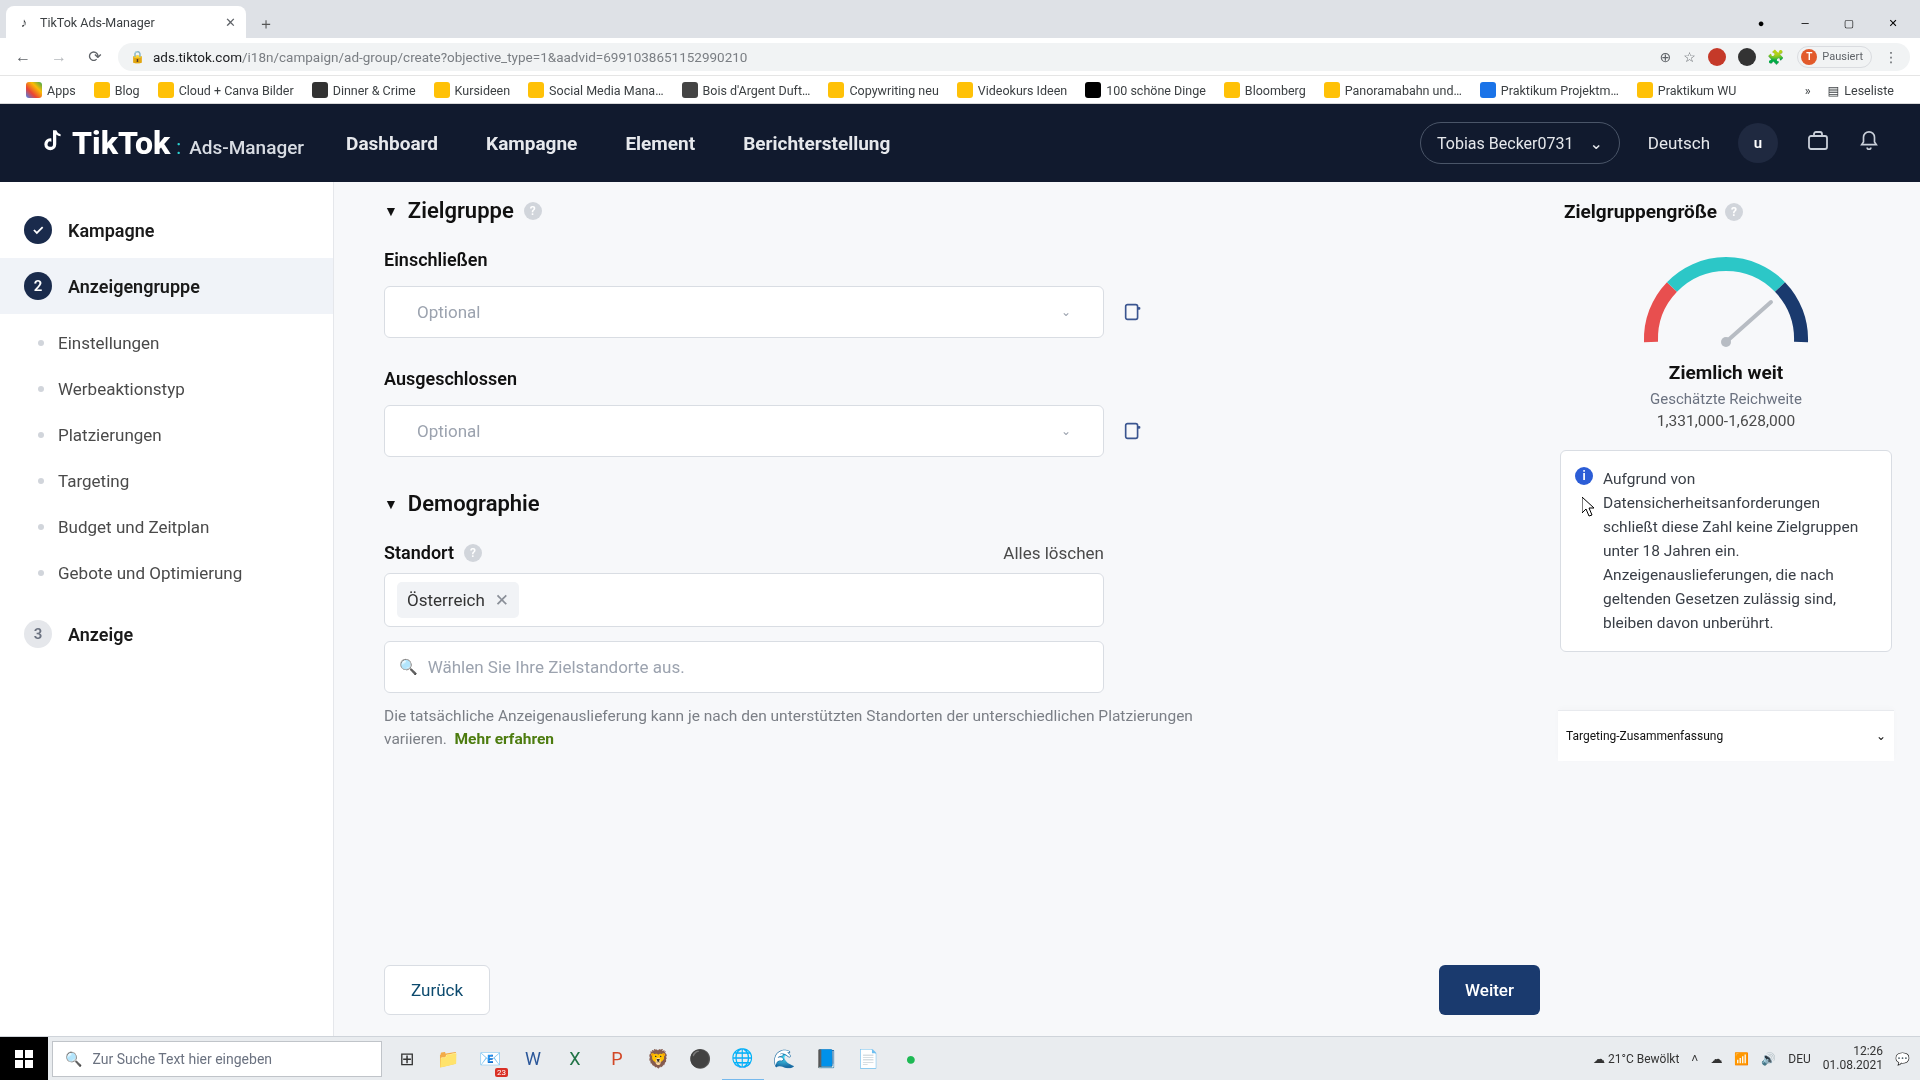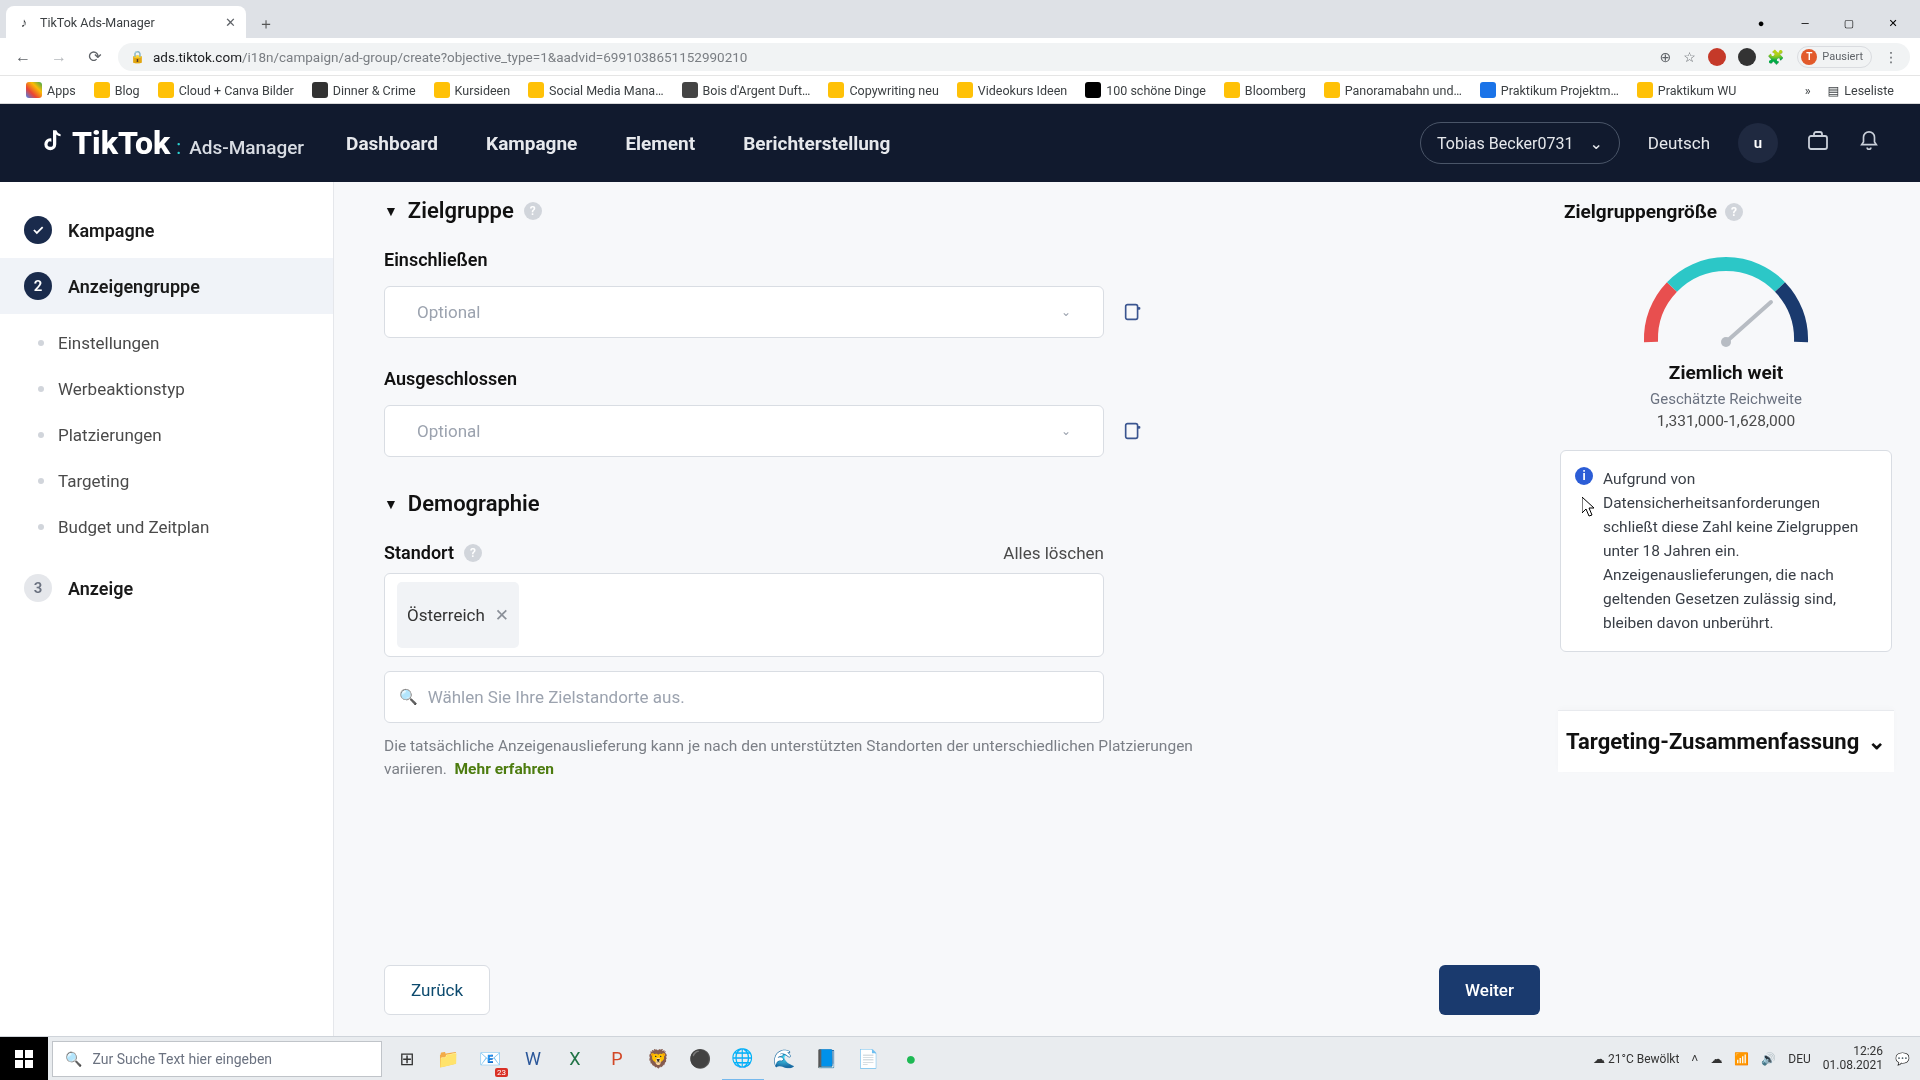--- a/index.html
+++ b/index.html
@@ -76,38 +76,38 @@
 .field-label { font-size: 18px; font-weight: 600; color: #111; margin-bottom: 16px; display: flex; align-items: center; gap: 10px; }
 .field-row { display: flex; align-items: center; gap: 18px; margin-bottom: 30px; }
 .select { width: 720px; height: 52px; border: 1px solid #d9dde3; border-radius: 6px; background: #fff; display: flex; align-items: center; padding: 0 32px; color: #9ca3af; font-size: 17px; justify-content: space-between; }
 .select .chev { color: #9ca3af; font-size: 12px; }
 .copy-ico { width: 22px; height: 22px; color: #3a5590; }
 .copy-ico svg { width: 22px; height: 22px; }
 
 .loc-header { display: flex; justify-content: space-between; align-items: flex-start; width: 720px; margin-bottom: 8px;}
 .clear-all { color: #4a4a4a; font-size: 17px; text-align: right; line-height: 1.35; cursor: pointer; }
 .tagbox { width: 720px; min-height: 52px; border: 1px solid #d9dde3; border-radius: 6px; background: #fff; display: flex; align-items: center; padding: 8px 12px; gap: 8px; flex-wrap: wrap; }
-.tag { background: #f1f3f6; border-radius: 5px; padding: 23px 10px; display: flex; align-items: center; gap: 10px; font-size: 17px; color: #333; }
+.tag { background: #f1f3f6; border-radius: 5px; padding: 8px 10px; display: flex; align-items: center; gap: 10px; font-size: 17px; color: #333; }
 .tag-x { color: #8a8f98; cursor: pointer; }
 .searchbox { width: 720px; height: 52px; border: 1px solid #d9dde3; border-radius: 6px; background: #fff; display: flex; align-items: center; padding: 0 14px; gap: 10px; color: #9ca3af; font-size: 17px; margin-top: 14px; }
 .search-ico { font-size: 15px; color: #9ca3af; }
 .hint { font-size: 15.5px; color: #7b7f86; margin-top: 12px; line-height: 1.5; width: 840px; }
 .hint .more { color: #4d7c0f; font-weight: 700; }
 
 
 .right-pane { position: absolute; right: 26px; top: 18px; width: 336px; }
 .rp-title { font-size: 19px; font-weight: 700; color: #111; display: flex; align-items: center; gap: 8px; margin-bottom: 24px; padding: 0 6px;}
 .gauge { position: relative; width: 180px; height: 100px; margin: 0 auto 14px auto; }
 .gauge svg { width: 180px; height: 100px; }
 .gauge-lbl { text-align: center; font-size: 19px; font-weight: 700; color: #111; margin-bottom: 6px; }
 .gauge-sub { text-align: center; font-size: 15px; color: #6b7280; margin-bottom: 4px; }
 .gauge-val { text-align: center; font-size: 15.5px; color: #4a4a4a; margin-bottom: 20px; }
 .info-box { border: 1px solid #d9dde3; border-radius: 6px; padding: 16px 16px 16px 42px; font-size: 15.5px; color: #3a3f47; line-height: 1.55; position: relative; background: #fff; margin: 0 2px;}
 .info-box .i { position: absolute; left: 14px; top: 16px; width: 18px; height: 18px; border-radius: 50%; background: #2c5dd6; color: #fff; font-size: 12px; display: flex; align-items: center; justify-content: center; font-weight: 700; }
-.target-summary { margin-top: 58px; background: #fff; border-top: 1px solid #e8eaee; padding: 18px 8px; display: flex; align-items: flex-end; justify-content: space-between; font-size: 22px; font-weight: 700; color: #111; box-shadow: 0 -2px 6px rgba(0,0,0,0.02);}
+.target-summary { margin-top: 58px; background: #fff; border-top: 1px solid #e8eaee; padding: 18px 8px; display: flex; align-items: flex-end; justify-content: space-between; font-size: 12px; font-weight: 400; color: #111; box-shadow: 0 -2px 6px rgba(0,0,0,0.02);}
 
 
 .footer { position: absolute; left: 50px; right: 380px; bottom: 14px; height: 64px; display: flex; align-items: center; justify-content: space-between; background: transparent; }
 .btn { height: 50px; border-radius: 6px; padding: 0 26px; font-size: 17px; display: flex; align-items: center; justify-content: center; cursor: pointer; }
 .btn-ghost { background: #fff; border: 1px solid #d9dde3; color: #0c4a6e; }
 .btn-primary { background: #1a3a6e; color: #fff; border: none; font-weight: 500; }
 
 
 .cursor { position: absolute; left: 1248px; top: 315px; width: 0; height: 0; pointer-events: none; z-index: 50;}
 .cursor svg { width: 16px; height: 22px; }
@@ -289,20 +289,23 @@
           </div>
         <div class="sub-item">
             <span>Platzierungen</span>
           </div>
         <div class="sub-item">
             <span>Targeting</span>
           </div>
         <div class="sub-item">
             <span>Budget und Zeitplan</span>
           </div>
+        <div class="sub-item">
+            <span>Gebote und Optimierung</span>
+          </div>
       </div>
       <div class="step pending">
         <span class="bubble">3</span>
         <span>Anzeige</span>
       </div>
     </div>
 
     <div class="main">
       <div class="form-area">
 

